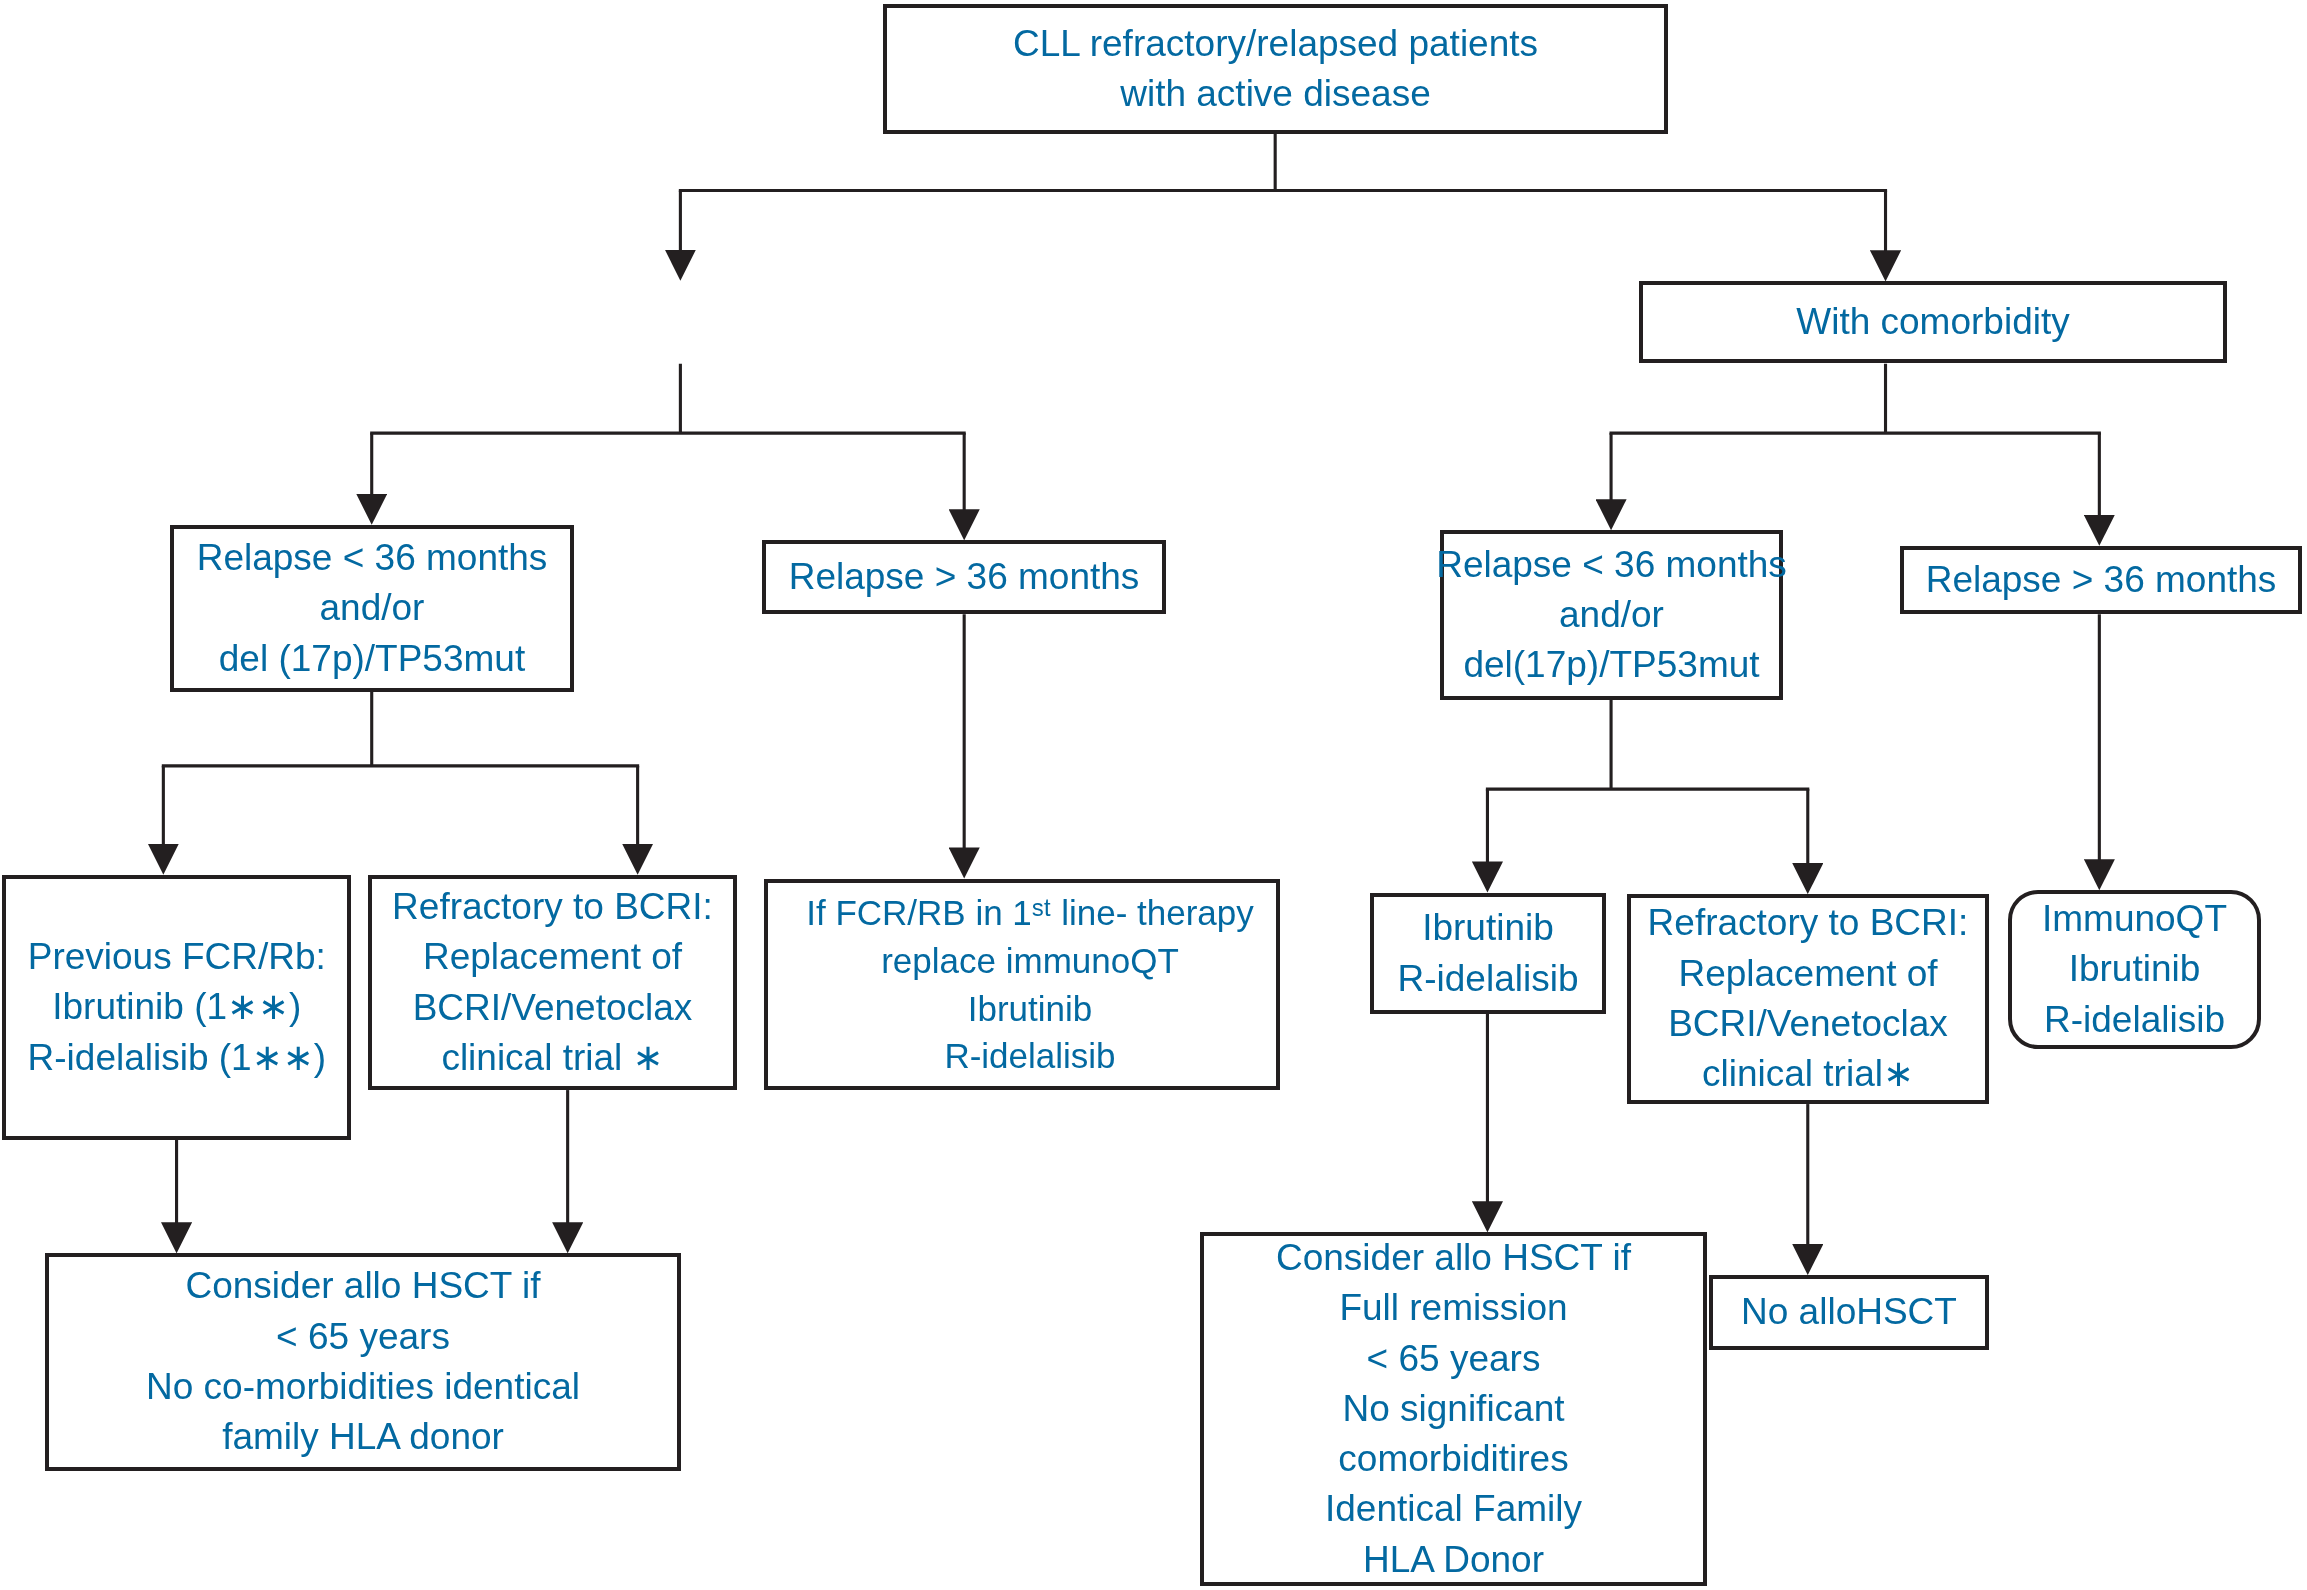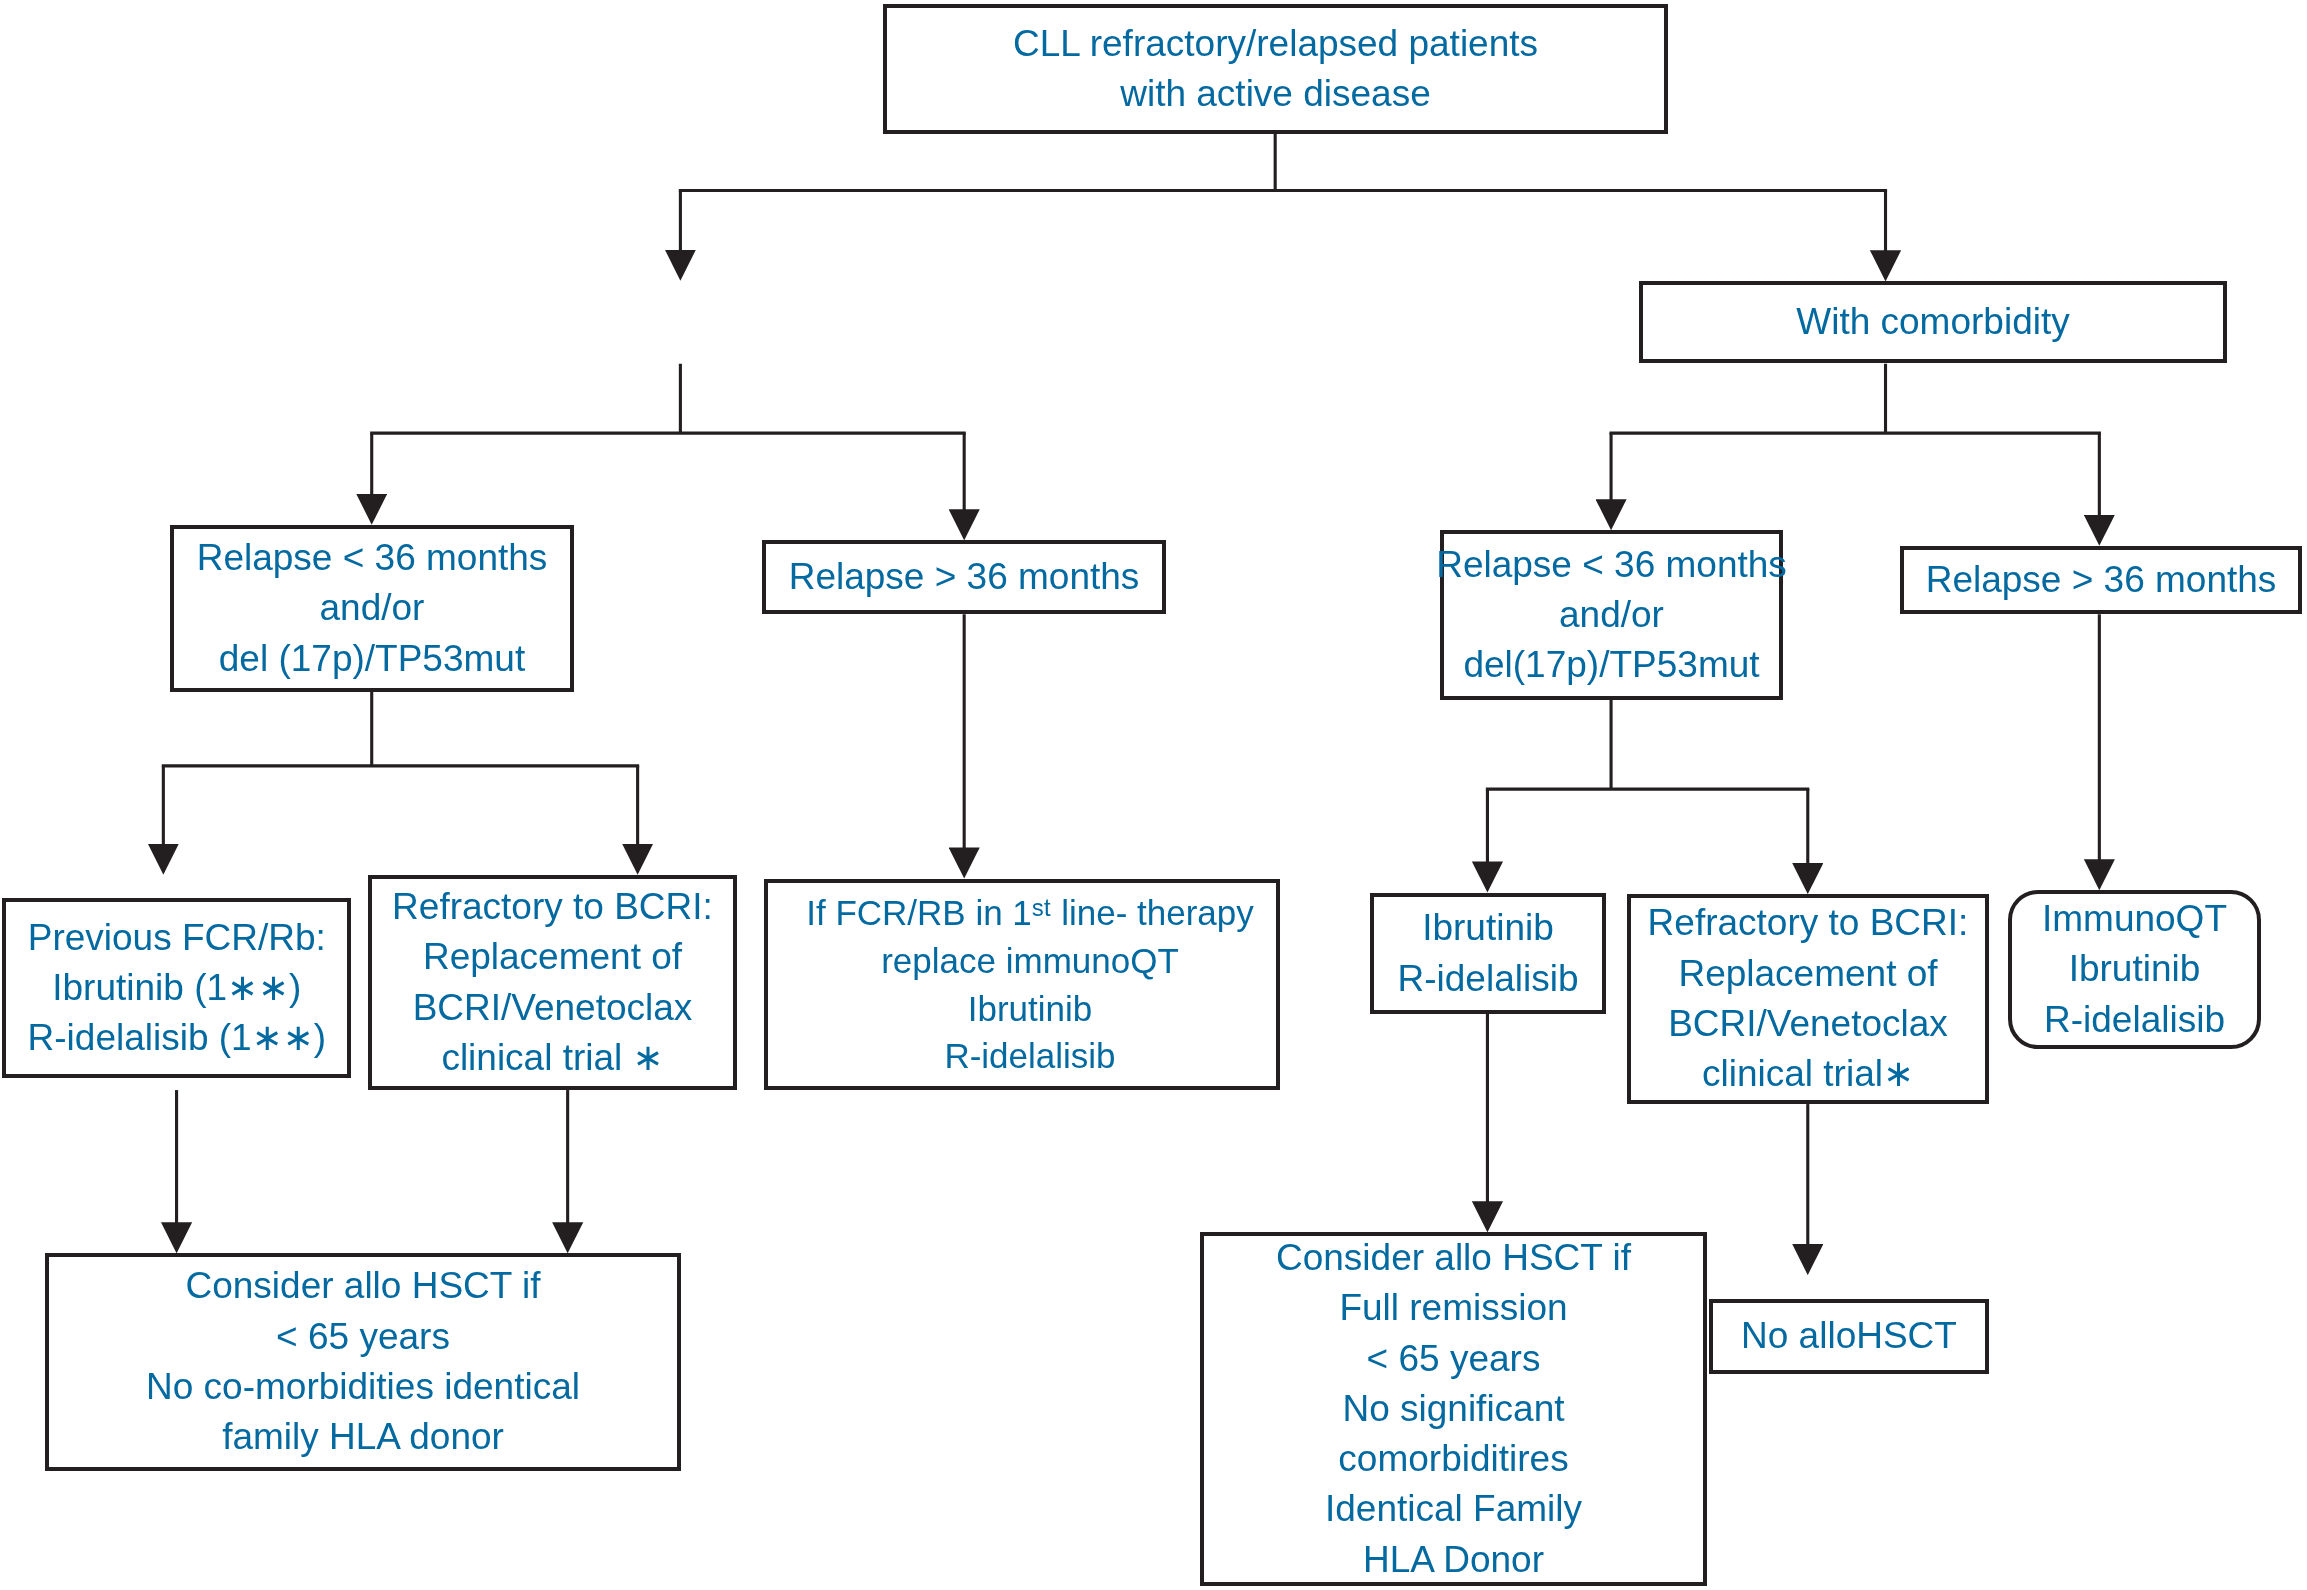--- a/index.html
+++ b/index.html
@@ -97,21 +97,21 @@
 del (17p)/TP53mut</div>
 
   <div class="node" style="left:762px; top:540px; width:404px; height:74px;">Relapse &gt; 36 months</div>
 
   <div class="node" style="left:1440px; top:530px; width:343px; height:170px;">Relapse &lt; 36 months
 and/or
 del(17p)/TP53mut</div>
 
   <div class="node" style="left:1900px; top:546px; width:402px; height:68px;">Relapse &gt; 36 months</div>
 
-  <div class="node" style="left:2.3px; top:875px; width:349px; height:180px;margin-top:23px;">Previous FCR/Rb:
+  <div class="node" style="left:2.3px; top:875px; width:349px; height:265px;">Previous FCR/Rb:
 Ibrutinib (1∗∗)
 R-idelalisib (1∗∗)</div>
 
   <div class="node" style="left:368px; top:875px; width:369px; height:215px;">Refractory to BCRI:
 Replacement of
 BCRI/Venetoclax
 clinical trial ∗</div>
 
   <div class="node small-font" style="left:764px; top:879px; width:516px; height:211px;">If FCR/RB in 1ˢᵗ line- therapy
 replace immunoQT
@@ -136,16 +136,16 @@
 family HLA donor</div>
 
   <div class="node" style="left:1200px; top:1232px; width:507px; height:354px;">Consider allo HSCT if
 Full remission
 &lt; 65 years
 No significant
 comorbiditires
 Identical Family
 HLA Donor</div>
 
-  <div class="node" style="left:1709px; top:1275px; width:280px; height:75px;margin-top:24px;">No alloHSCT</div>
+  <div class="node" style="left:1709px; top:1275px; width:280px; height:75px;">No alloHSCT</div>
 
 </div>
 
 
 </body></html>

